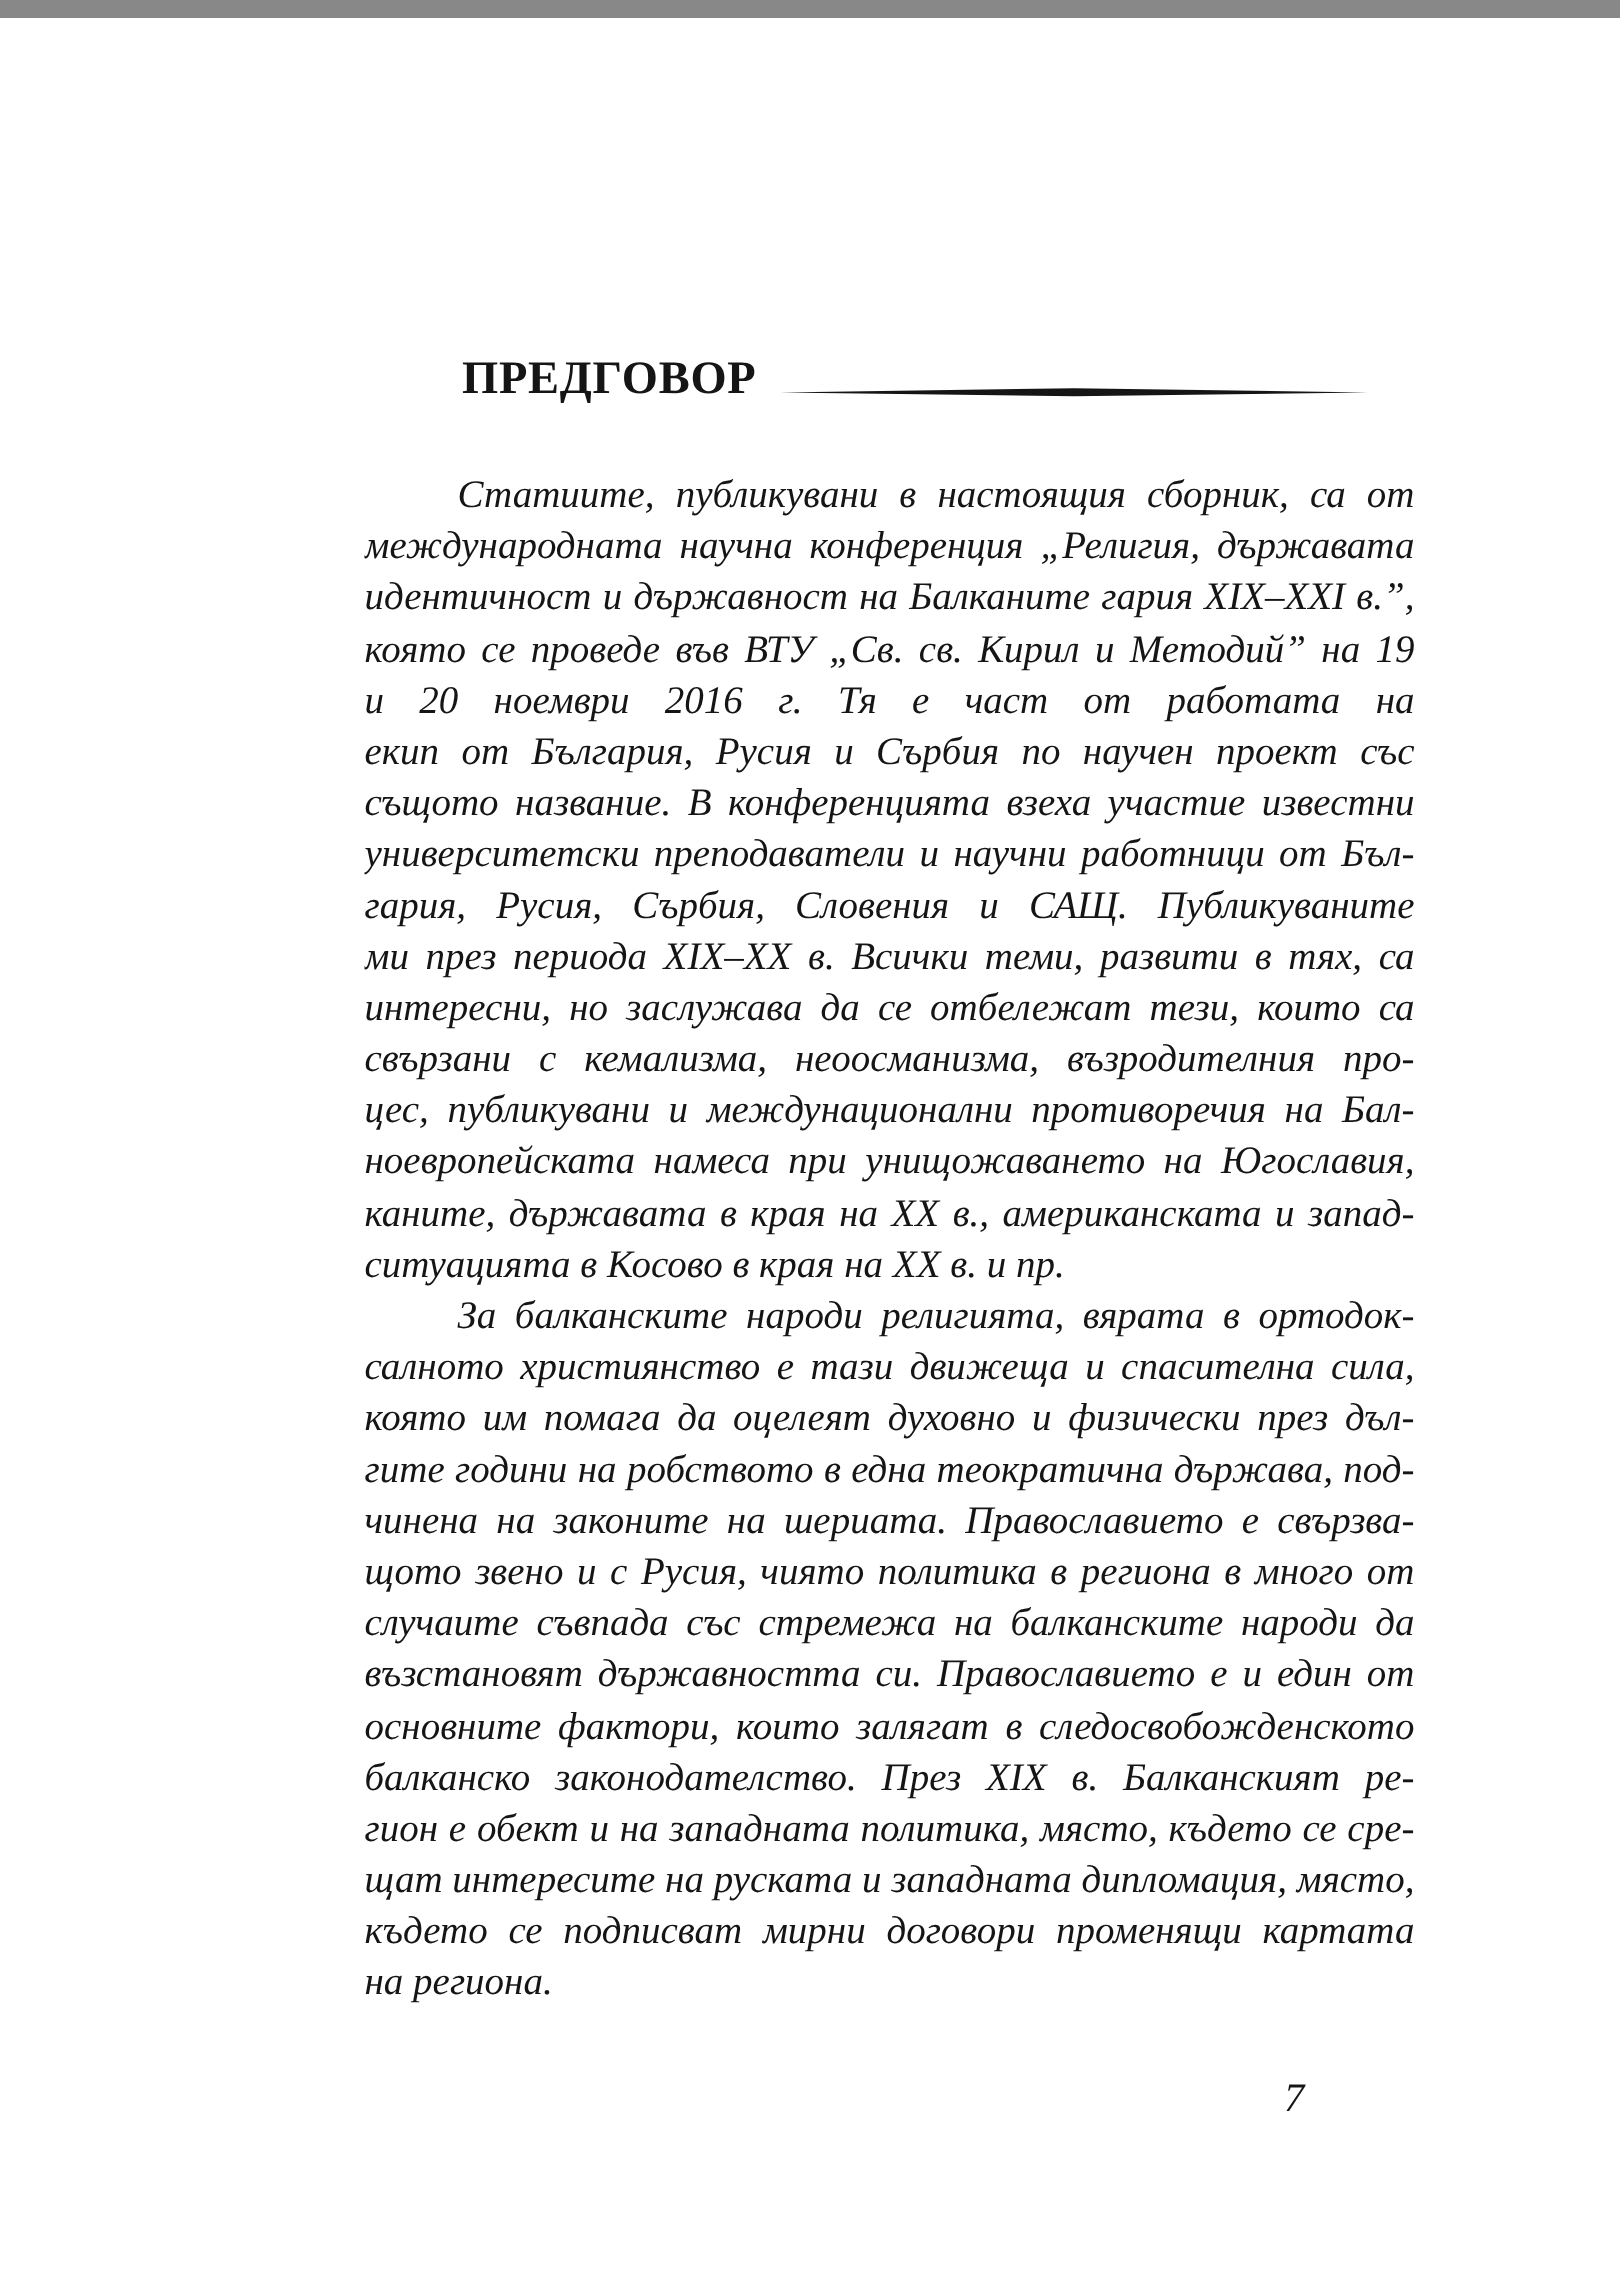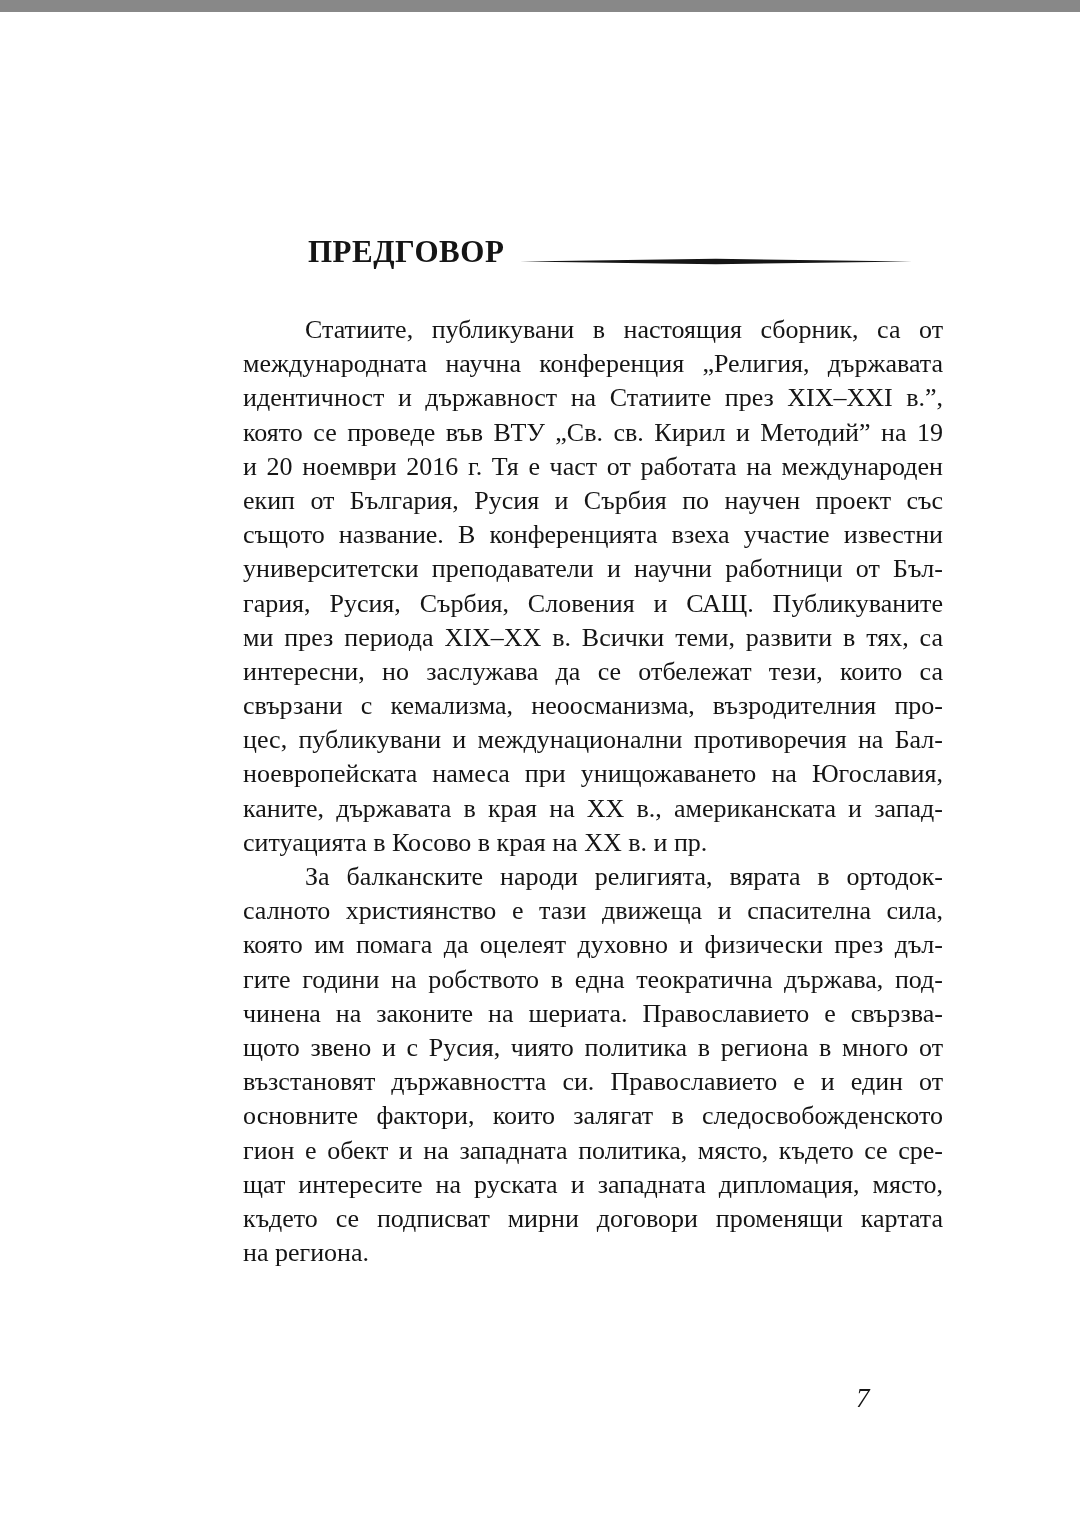--- a/index.html
+++ b/index.html
@@ -25,20 +25,21 @@
     position:absolute;
     left:520px; top:246px;
     width:392px; height:8px;
   }
   .text-block {
     position:absolute;
     left:243px; top:301px;
     width:700px;
     font-size:26px;
     line-height:34.2px;
+    font-style:italic;
   }
   .line {
     height:34.2px;
     text-align:justify;
     text-align-last:justify;
     overflow:hidden;
     white-space:normal;
   }
   .line.indent { text-indent:62px; }
   .line.last { text-align-last:left; }
@@ -56,42 +57,44 @@
 
   <div class="heading">ПРЕДГОВОР</div>
 
   <svg class="heading-rule" viewBox="0 0 392 8" preserveAspectRatio="none">
     <polygon points="0,3.6 196,0.8 392,3.6 196,6.2" fill="#151515"></polygon>
   </svg>
 
   <div class="text-block">
       <div class="line indent">Статиите, публикувани в настоящия сборник, са от</div>
       <div class="line">международната научна конференция „Религия, държавата</div>
-      <div class="line">идентичност и държавност на Статиите през XIX–XXI в.”,</div>
+      <div class="line">идентичност и държавност на Балканите гария XIX–XXI в.”,</div>
       <div class="line">която се проведе във ВТУ „Св. св. Кирил и Методий” на 19</div>
       <div class="line">и 20 ноември 2016 г. Тя е част от работата на международен</div>
       <div class="line">екип от България, Русия и Сърбия по научен проект със</div>
       <div class="line">същото название. В конференцията взеха участие известни</div>
       <div class="line">университетски преподаватели и научни работници от Бъл-</div>
       <div class="line">гария, Русия, Сърбия, Словения и САЩ. Публикуваните</div>
       <div class="line">ми през периода XIX–XX в. Всички теми, развити в тях, са</div>
       <div class="line">интересни, но заслужава да се отбележат тези, които са</div>
       <div class="line">свързани с кемализма, неоосманизма, възродителния про-</div>
       <div class="line">цес, публикувани и междунационални противоречия на Бал-</div>
       <div class="line">ноевропейската намеса при унищожаването на Югославия,</div>
       <div class="line">каните, държавата в края на XX в., американската и запад-</div>
       <div class="line last">ситуацията в Косово в края на XX в. и пр.</div>
       <div class="line indent">За балканските народи религията, вярата в ортодок-</div>
       <div class="line">салното християнство е тази движеща и спасителна сила,</div>
       <div class="line">която им помага да оцелеят духовно и физически през дъл-</div>
       <div class="line">гите години на робството в една теократична държава, под-</div>
       <div class="line">чинена на законите на шериата. Православието е свързва-</div>
       <div class="line">щото звено и с Русия, чиято политика в региона в много от</div>
+      <div class="line">случаите съвпада със стремежа на балканските народи да</div>
       <div class="line">възстановят държавността си. Православието е и един от</div>
       <div class="line">основните фактори, които залягат в следосвобожденското</div>
+      <div class="line">балканско законодателство. През XIX в. Балканският ре-</div>
       <div class="line">гион е обект и на западната политика, място, където се сре-</div>
       <div class="line">щат интересите на руската и западната дипломация, място,</div>
       <div class="line">където се подписват мирни договори променящи картата</div>
       <div class="line last">на региона.</div>
     </div>
 
   <div class="page-number">7</div>
 
 </div>
 

